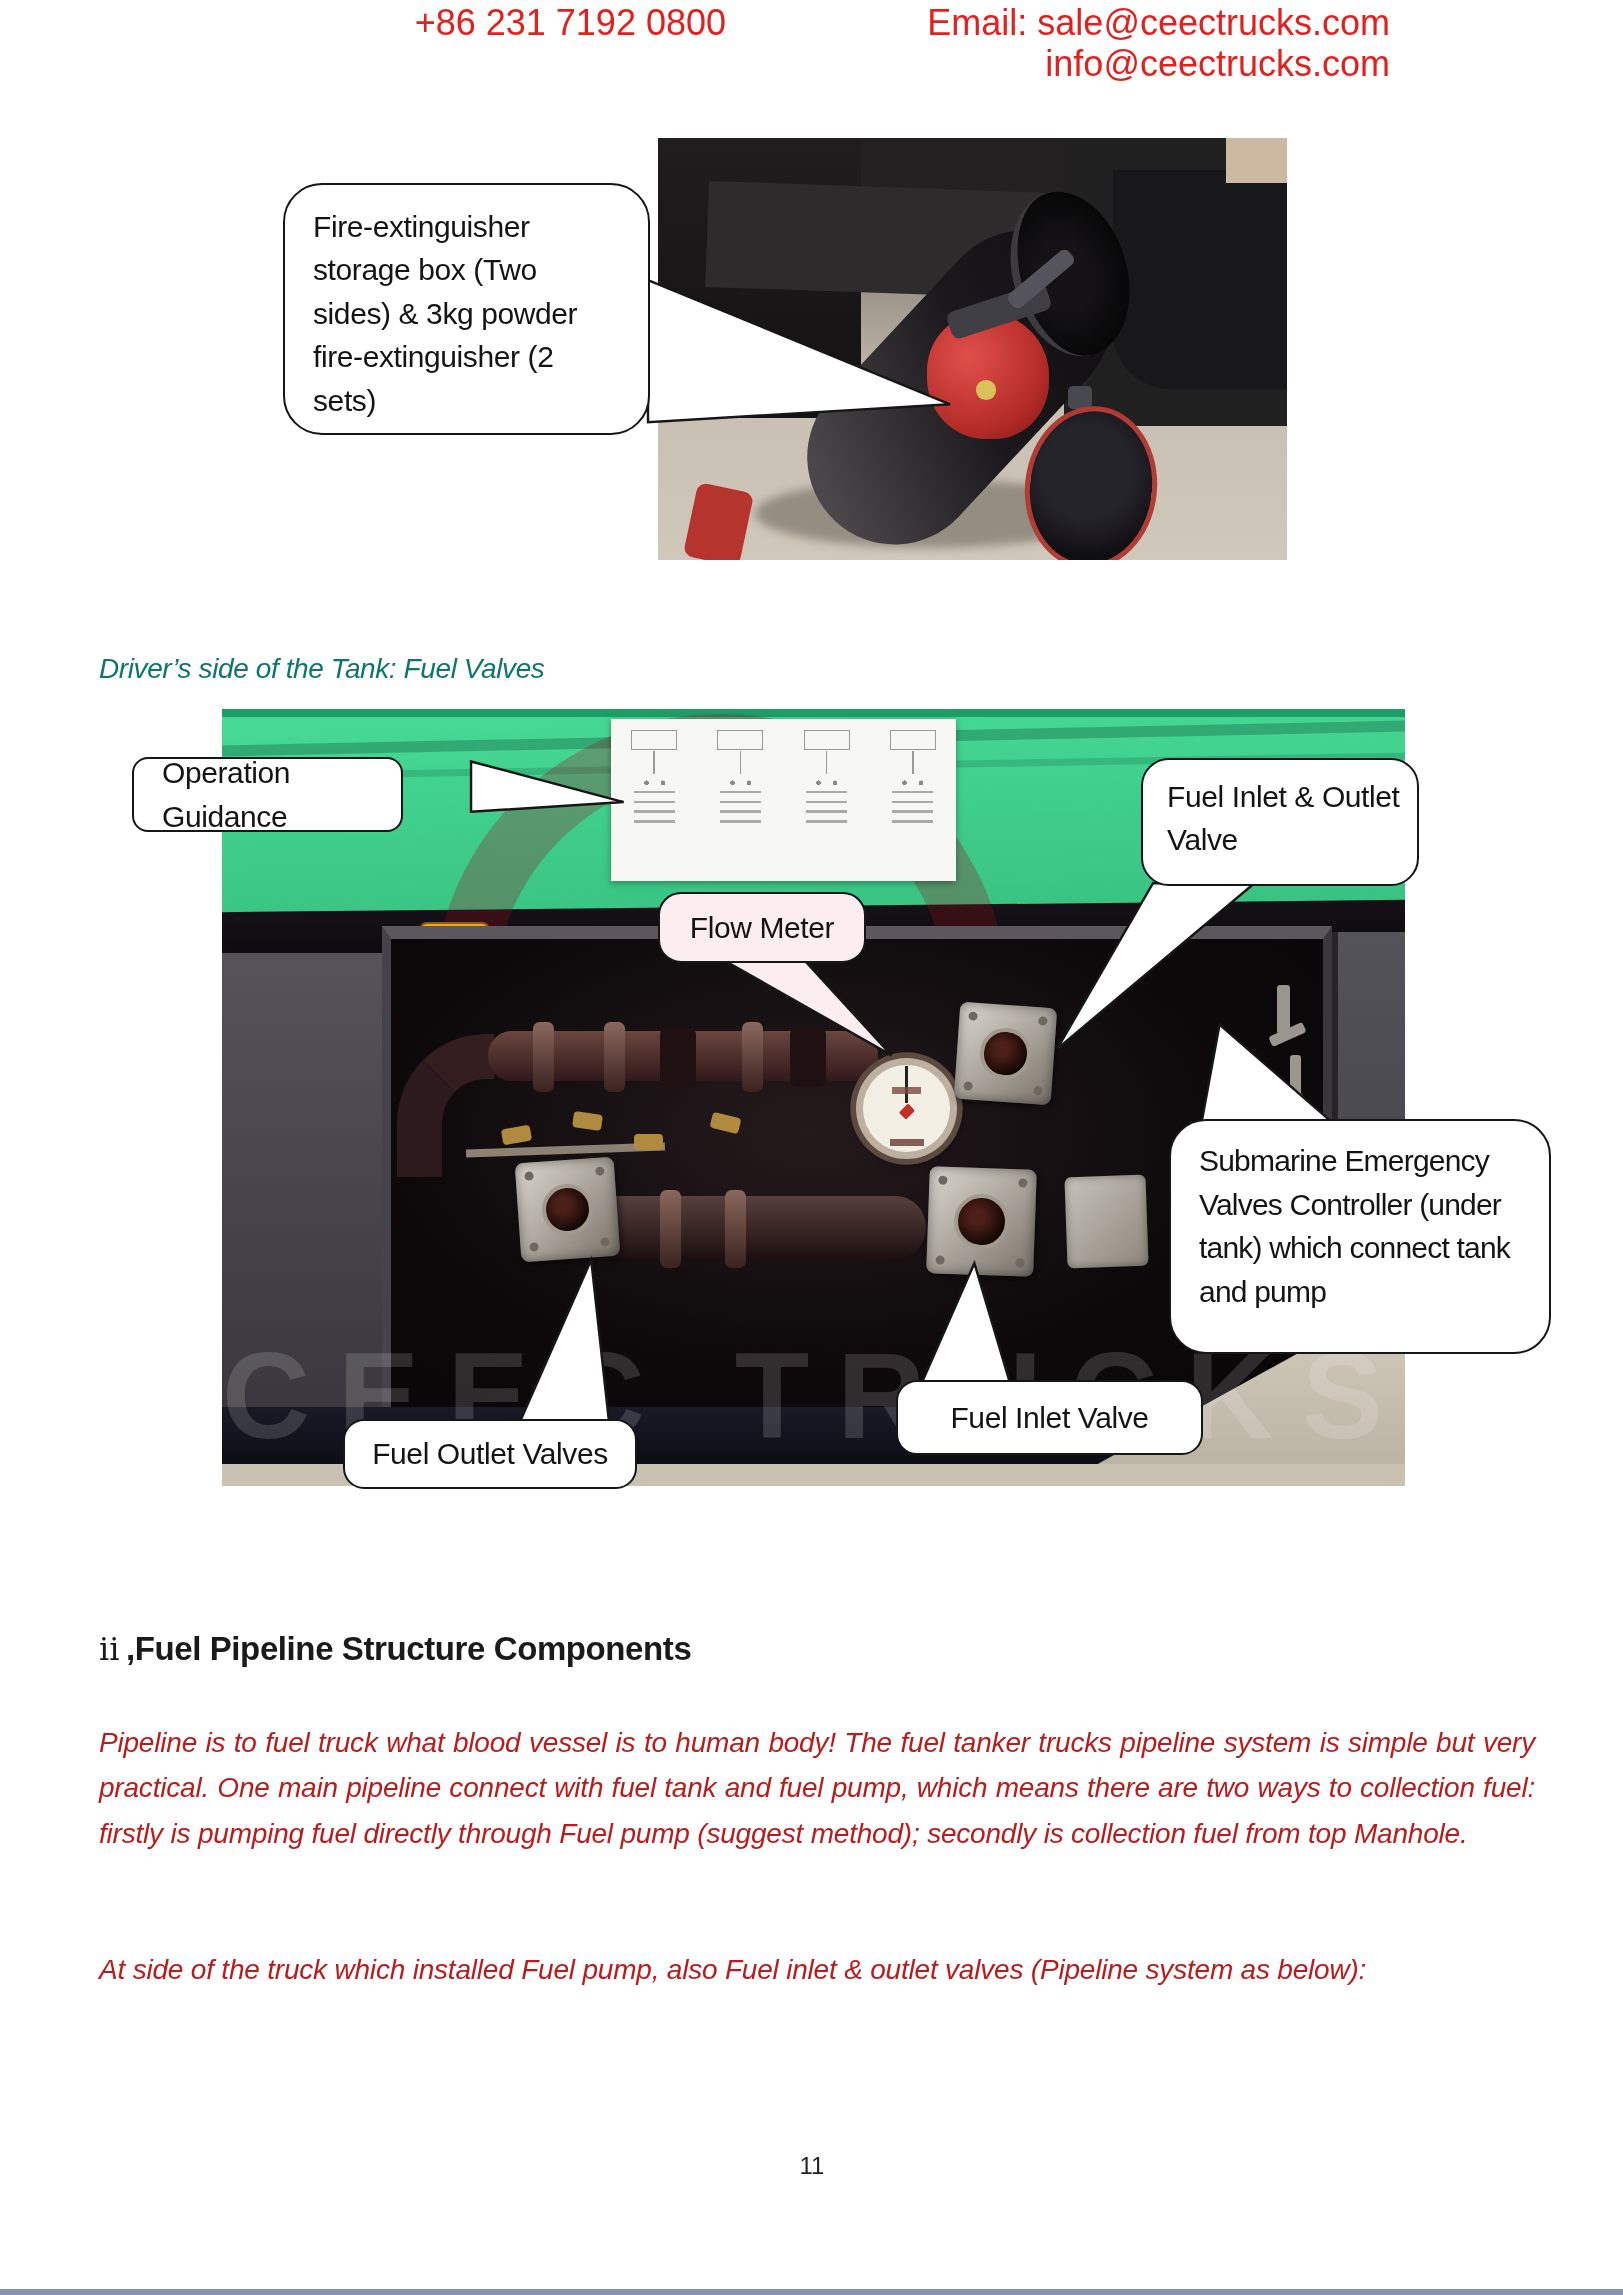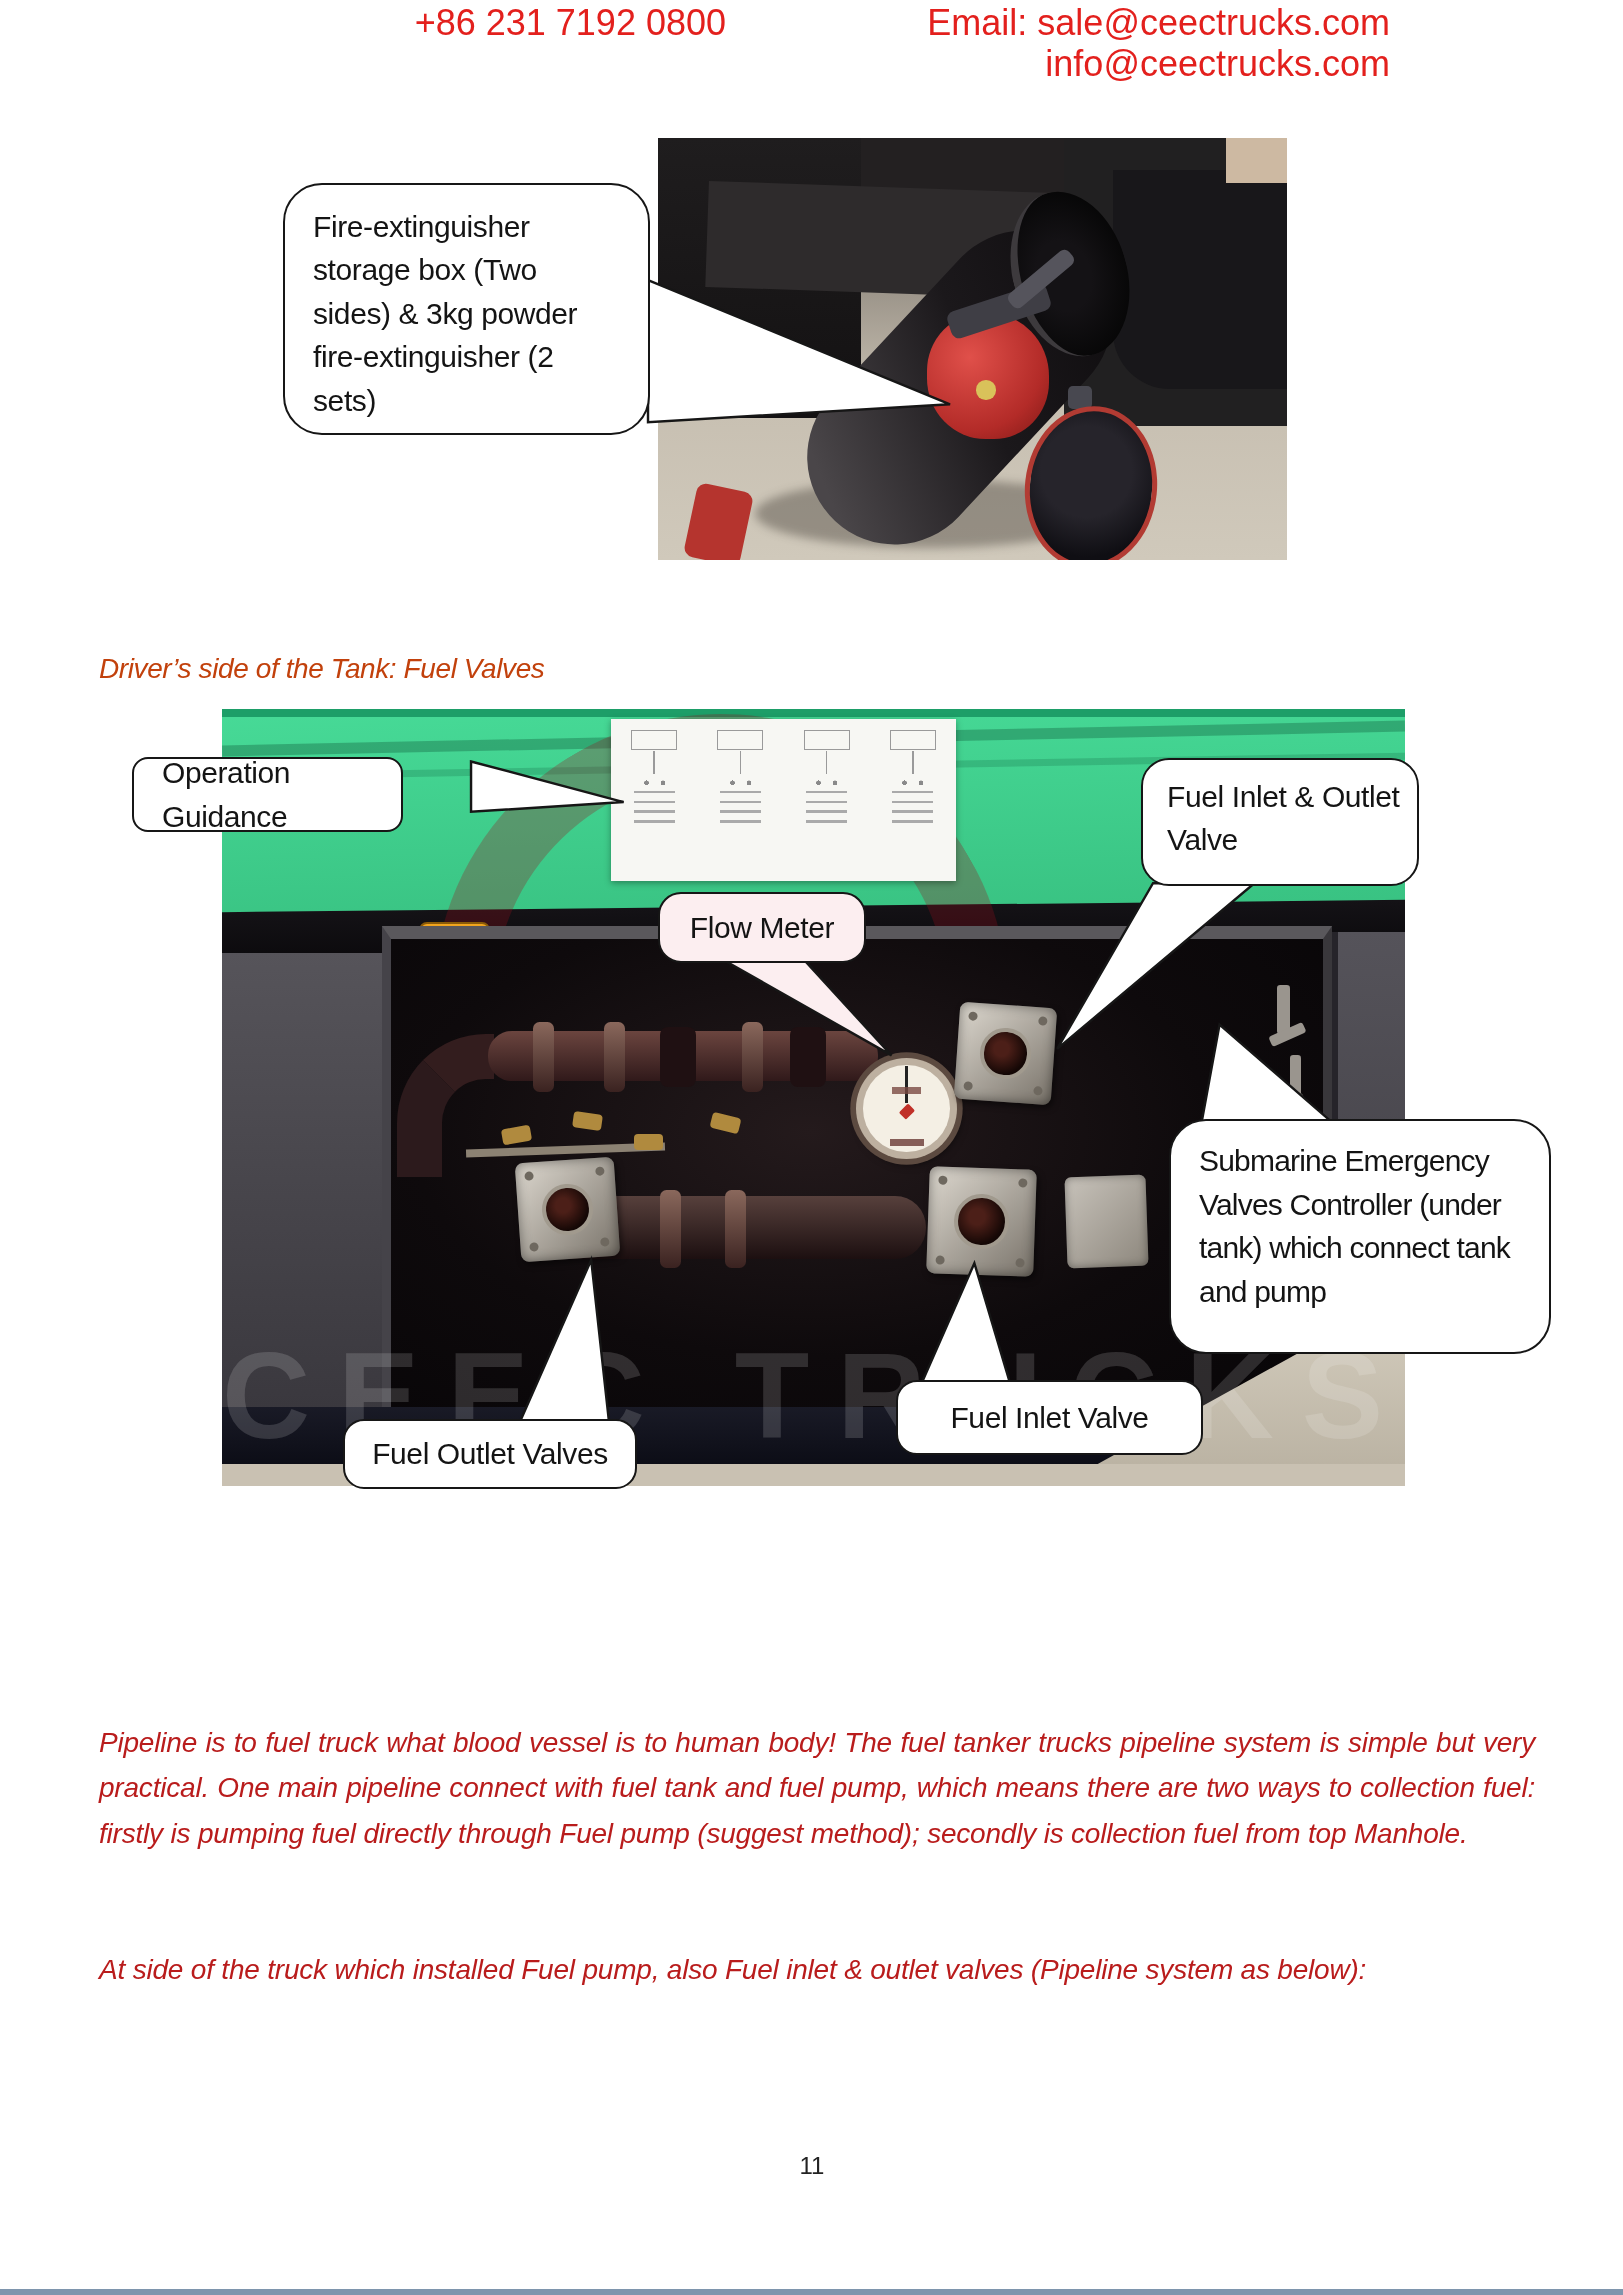--- a/index.html
+++ b/index.html
@@ -29,21 +29,21 @@
           background:radial-gradient(circle at 35% 35%,#e0504a,#b32b28 65%,#7e1815);}
   .p1-label{position:absolute;left:318px;top:242px;width:19.5px;height:19.5px;border-radius:50%;background:#d9c25a;}
   .p1-handle{position:absolute;left:289px;top:159px;width:104px;height:28px;background:#3f3e45;border-radius:8px;transform:rotate(-18deg);}
   .p1-handle2{position:absolute;left:344px;top:132px;width:78px;height:18px;background:#55545c;border-radius:6.5px;transform:rotate(-40deg);}
   .p1-lid{position:absolute;left:367px;top:268px;width:122px;height:153px;border-radius:50%;
           background:radial-gradient(circle at 45% 40%,#26242b 40%,#0f0e13 75%);border:5.7px solid #b23b33;transform:rotate(6deg);}
   .p1-hinge{position:absolute;left:410px;top:248px;width:24px;height:23px;background:#484850;border-radius:4.9px;}
   .p1-red2{position:absolute;left:32px;top:349px;width:57px;height:75px;background:#b5342e;border-radius:9.7px;transform:rotate(12deg);}
 
   
-  .caption{position:absolute;left:99px;top:653px;font-size:28px;font-style:italic;color:#c2410c;letter-spacing:-0.4px;}
+  .caption{position:absolute;left:99px;top:653px;font-size:28px;font-style:italic;color:#0f766e;letter-spacing:-0.4px;}
 
   
   .photo2{position:absolute;left:222px;top:709px;width:1183px;height:777px;background:#17141a;overflow:hidden;z-index:1;}
   .p2-green{position:absolute;left:0;top:0;width:1183px;height:209px;background:linear-gradient(178deg,#47da97,#38c181);}
   .g-top{position:absolute;left:0;top:0;width:100%;height:8px;background:#1d9e68;}
   .g-s1{position:absolute;left:0;top:24px;width:1183px;height:10.6px;background:rgba(15,90,58,.35);transform:rotate(-1.2deg);}
   .g-s2{position:absolute;left:0;top:54px;width:1183px;height:6.5px;background:rgba(15,90,58,.22);transform:rotate(-1deg);}
   .p2-beam{position:absolute;left:-8px;top:197px;width:1202px;height:77px;background:linear-gradient(#141216,#060507);transform:rotate(-0.6deg);}
   .p2-sticker{position:absolute;left:389px;top:9.7px;width:345px;height:162px;background:#f7f7f3;box-shadow:0 2.4px 6.5px rgba(0,0,0,.35);display:flex;justify-content:space-around;padding-top:8px;box-sizing:border-box;}
   .sg-col{width:71px;height:138px;}
@@ -252,19 +252,22 @@
   </svg>
 
   <div class="callout co-fire">Fire-extinguisher storage box (Two sides) &amp; 3kg powder fire-extinguisher (2 sets)</div>
   <div class="callout co-op">Operation Guidance</div>
   <div class="callout co-fio">Fuel Inlet &amp; Outlet Valve</div>
   <div class="callout co-flow">Flow Meter</div>
   <div class="callout co-sub">Submarine Emergency Valves Controller (under tank) which connect tank and pump</div>
   <div class="callout co-fiv">Fuel Inlet Valve</div>
   <div class="callout co-fov">Fuel Outlet Valves</div>
 
+  <div class="heading">
+    <span class="num">ⅱ</span><span class="ttl">,Fuel Pipeline Structure Components</span>
+  </div>
   <div class="body-p p1t">Pipeline is to fuel truck what blood vessel is to human body! The fuel tanker trucks pipeline system is simple but very practical. One main pipeline connect with fuel tank and fuel pump, which means there are two ways to collection fuel: firstly is pumping fuel directly through Fuel pump (suggest method); secondly is collection fuel from top Manhole.</div>
   <div class="body-p p2t">At side of the truck which installed Fuel pump, also Fuel inlet &amp; outlet valves (Pipeline system as below):</div>
 
   <div class="pagenum">11</div>
   <div class="bottom-edge"></div>
 </div>
 
 
 </body></html>

